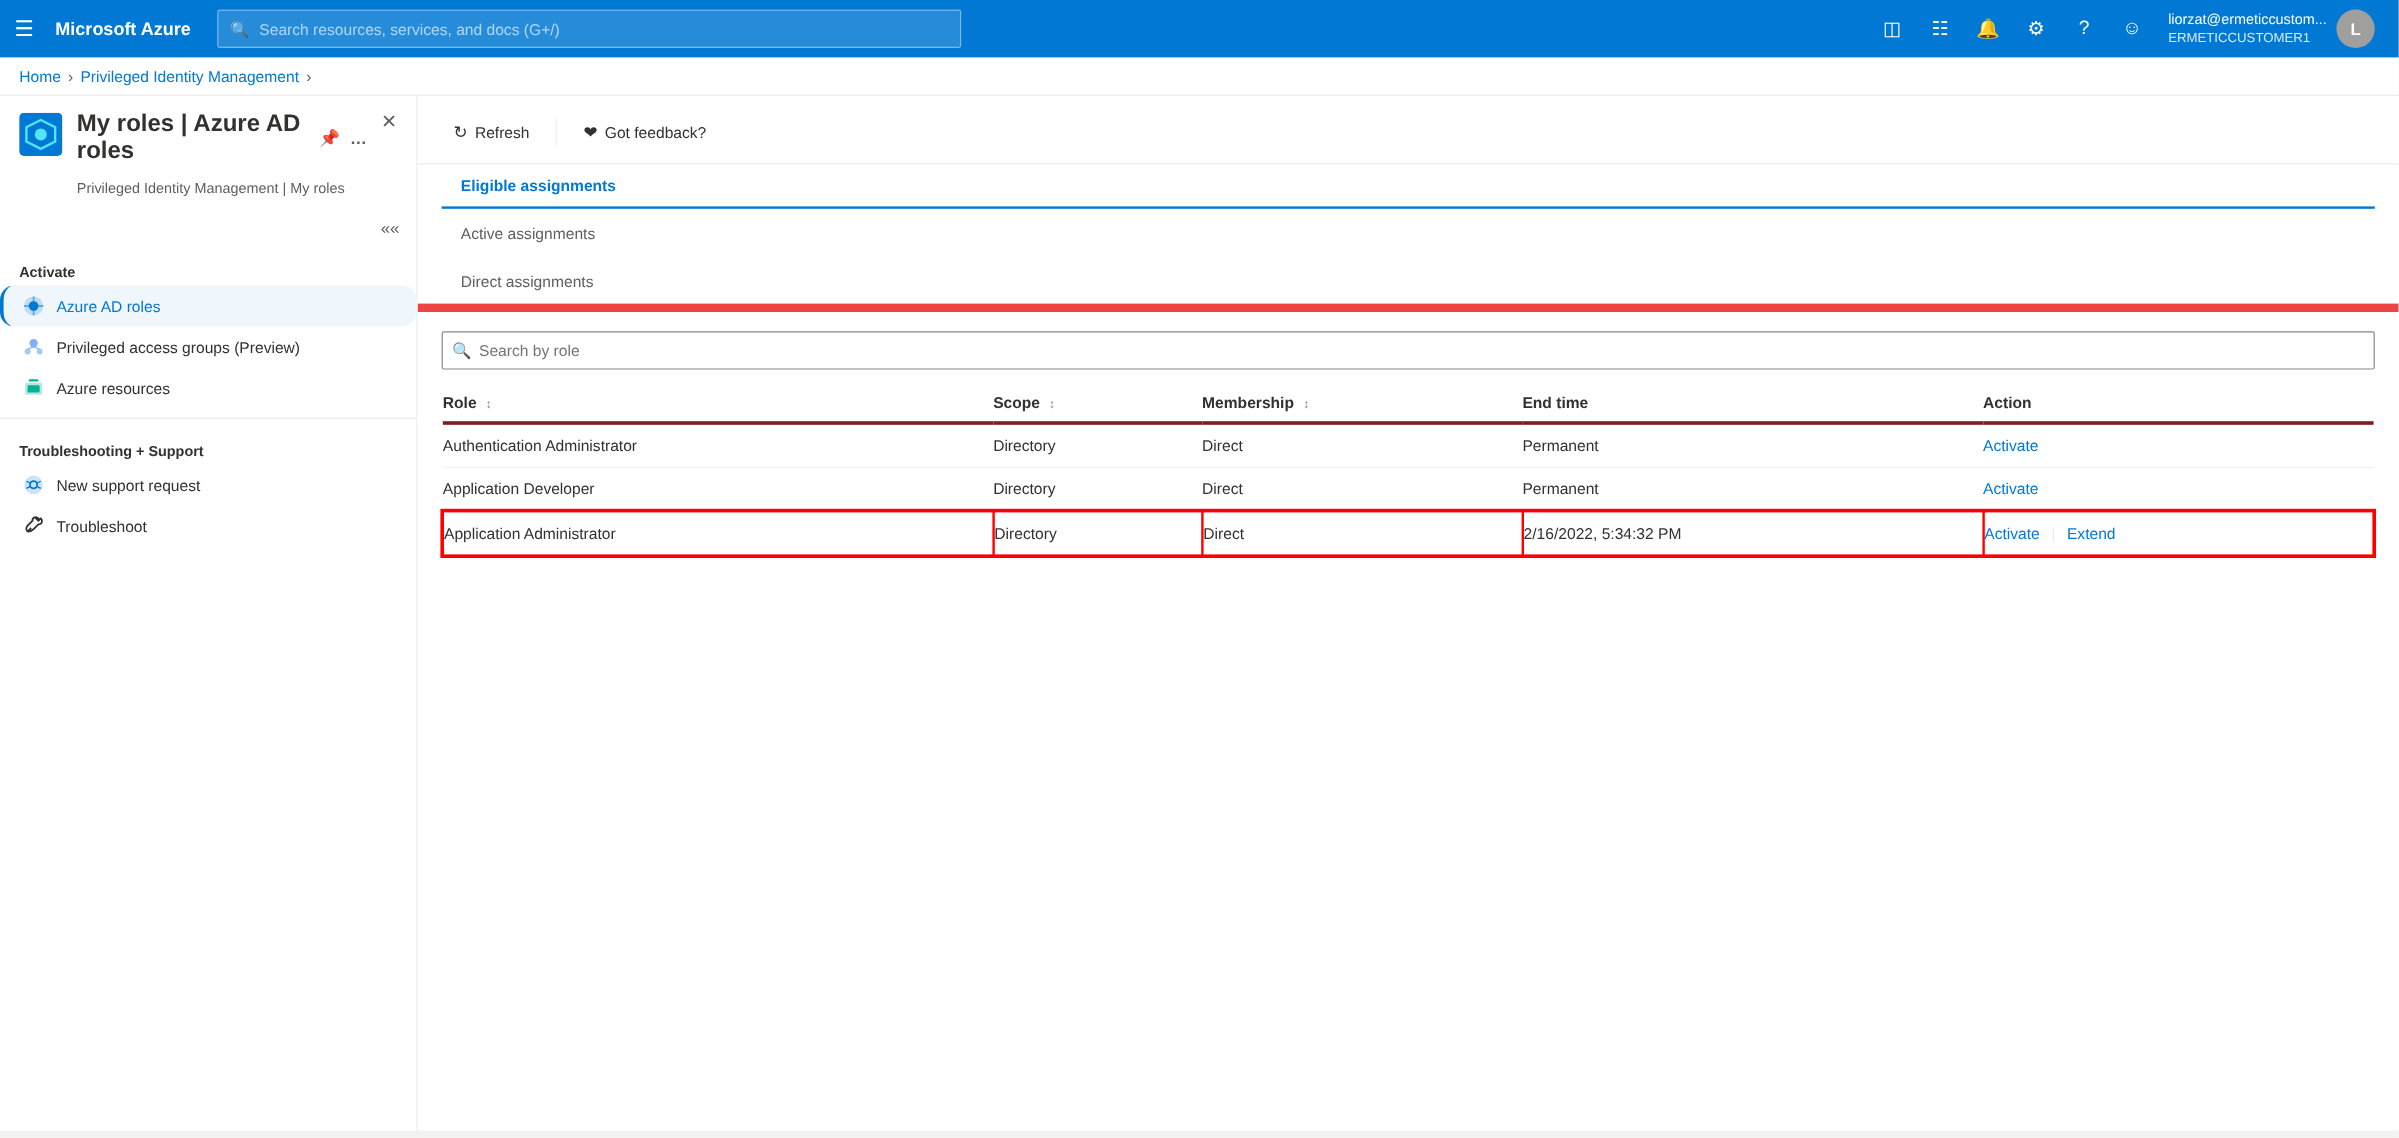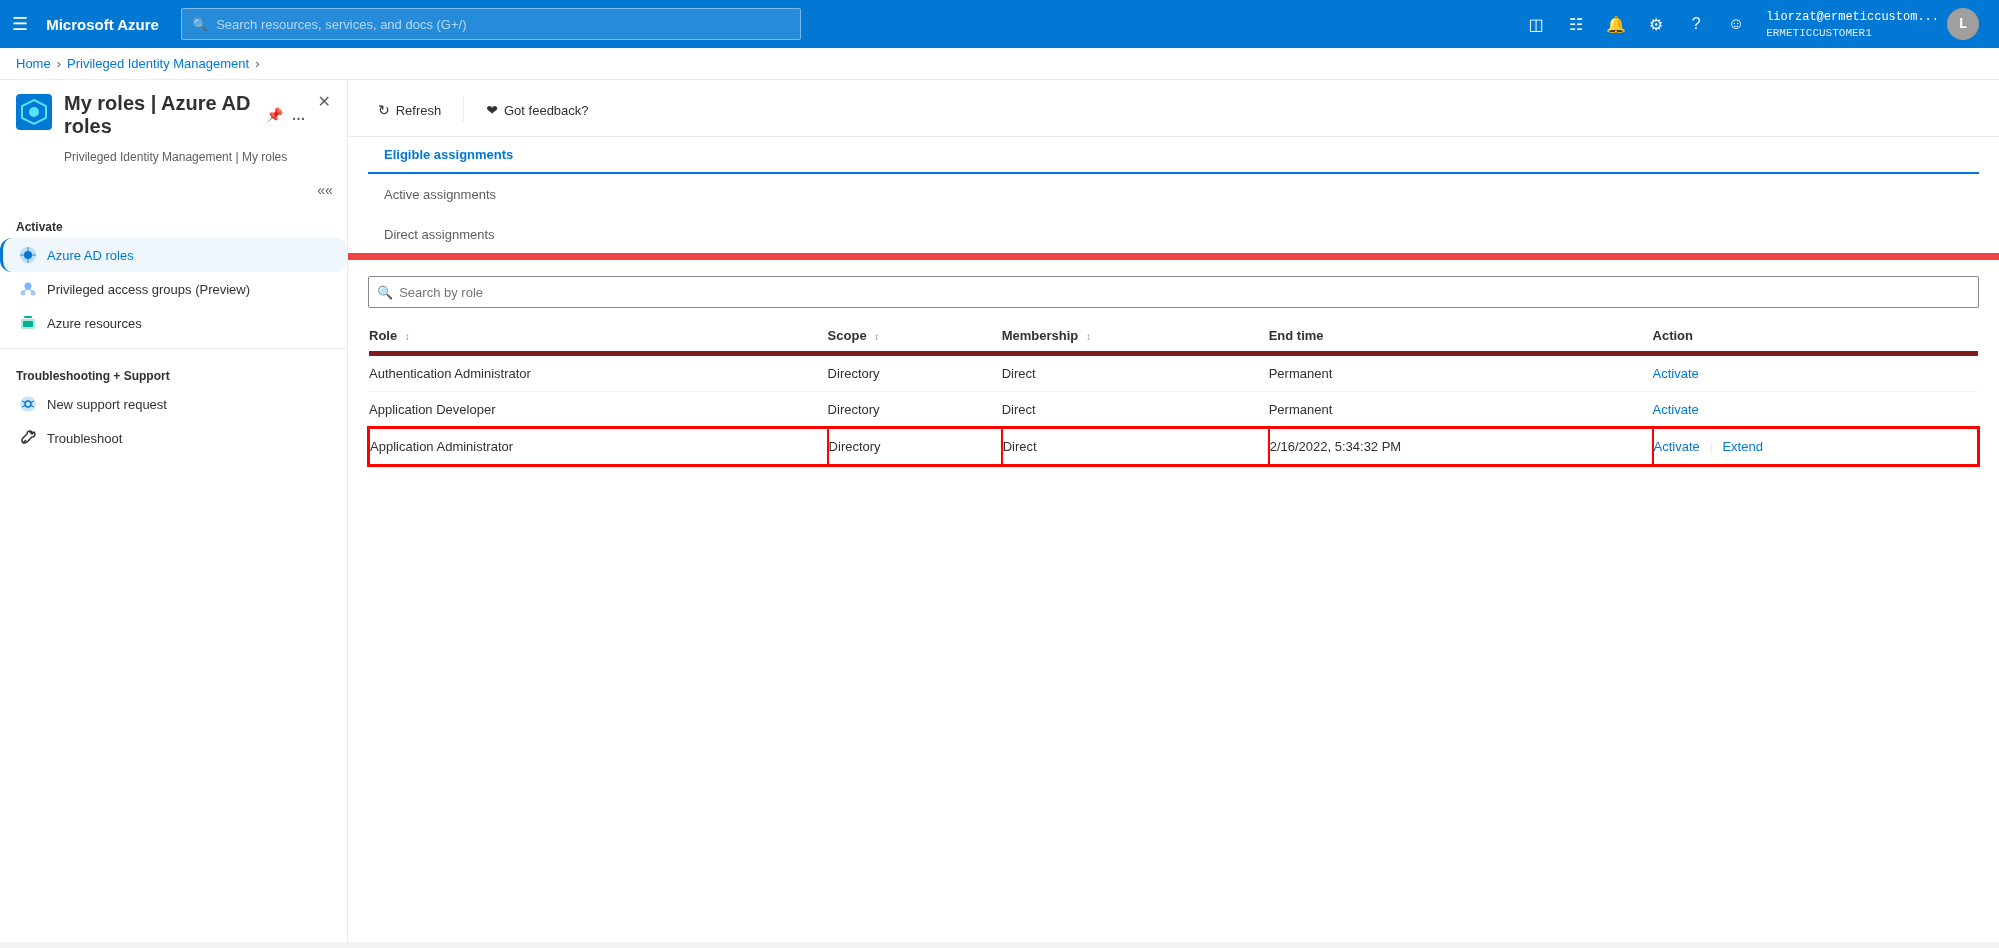--- a/index.html
+++ b/index.html
@@ -43,27 +43,26 @@
       display: flex;
       align-items: center;
       justify-content: center;
       color: white;
       font-size: 16px;
       cursor: pointer;
       border-radius: 2px;
     }
     .user-info {
       display: flex;
-      align-items: flex-end;
+      align-items: center;
       gap: 8px;
       color: white;
       font-size: 12px;
       cursor: pointer;
       padding: 4px 8px;
-      font-family: Liberation Mono, monospace;
     }
     .user-avatar {
       width: 32px;
       height: 32px;
       border-radius: 50%;
       background: #a19f9d;
       display: flex;
       align-items: center;
       justify-content: center;
       font-size: 14px;
@@ -246,21 +245,21 @@
     table {
       width: 100%;
       border-collapse: collapse;
     }
     thead th {
       text-align: left;
       font-size: 13px;
       font-weight: 600;
       color: #323130;
       padding: 8px 12px 8px 0;
-      border-bottom: 5px solid #7f1d1d;
+      border-bottom: 3px solid #7f1d1d;
       white-space: nowrap;
       cursor: pointer;
       user-select: none;
     }
     thead th .sort-icon { color: #8a8886; font-size: 10px; margin-left: 4px; }
     tbody tr td {
       padding: 10px 12px 10px 0;
       font-size: 13px;
       border-bottom: 1px solid #f3f2f1;
       color: #323130;

